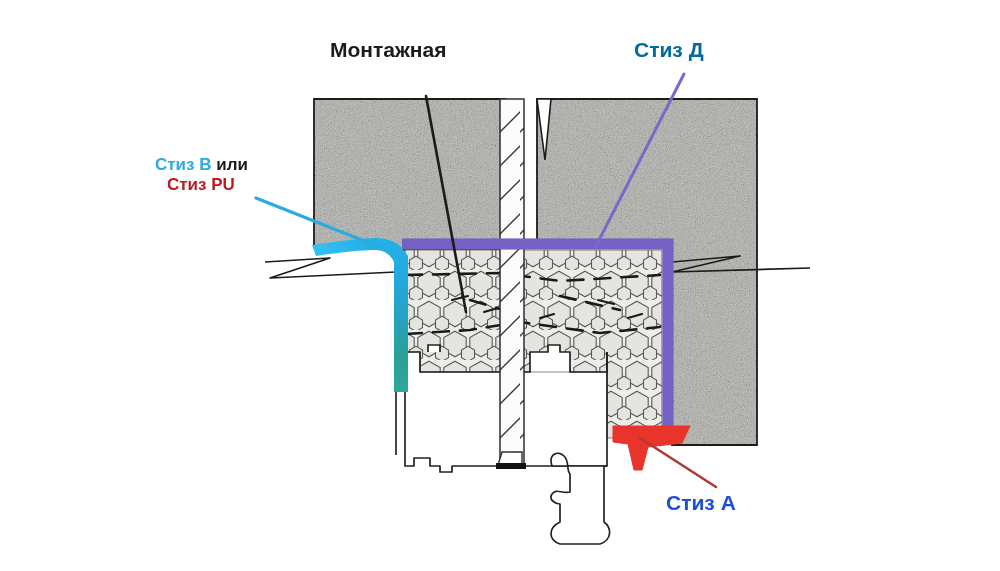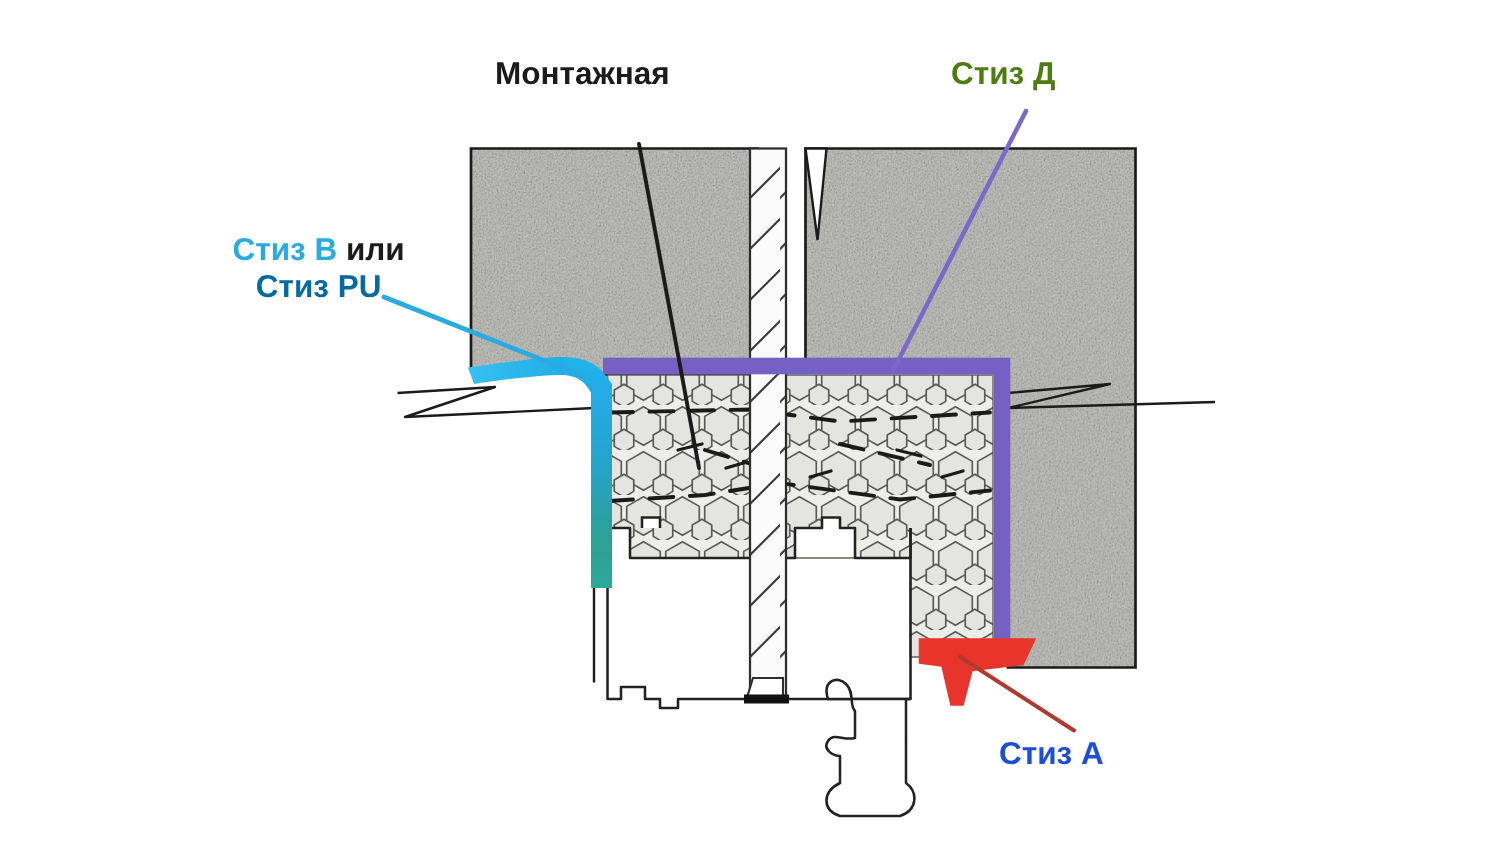--- a/index.html
+++ b/index.html
@@ -35,37 +35,37 @@
     font-size: 21px;
     color: #1b1b1b;
     text-align: left;
     width: 190px;
   }
   #label-foam .l2 { display: block; }
   #label-stiz-d {
     left: 634px;
     top: 38px;
     font-size: 21px;
-    color: #4d7c0f;
+    color: #0369a1;
   }
   #label-stiz-a {
     left: 666px;
     top: 491px;
     font-size: 21px;
     color: #1d4ed8;
   }
   #label-stiz-b-pu {
     left: 155px;
     top: 155px;
-    font-size: 21px;
-    text-align: center;
+    font-size: 17px;
+    text-align: left;
   }
   #label-stiz-b-pu .line1 { display: block; color: #29ABE2; }
   #label-stiz-b-pu .line1 .ili { color: #1b1b1b; }
-  #label-stiz-b-pu .line2 { display: block; color: #0369a1; }
+  #label-stiz-b-pu .line2 { display: block; color: #b91c1c; margin-left: 12px; }
 </style>
 </head>
 <body>
 
 <div id="canvas">
 
   <svg id="diagram-svg" viewBox="0 0 1000 571">
     <defs>
 
       <filter id="concreteNoise" x="0%" y="0%" width="100%" height="100%">

